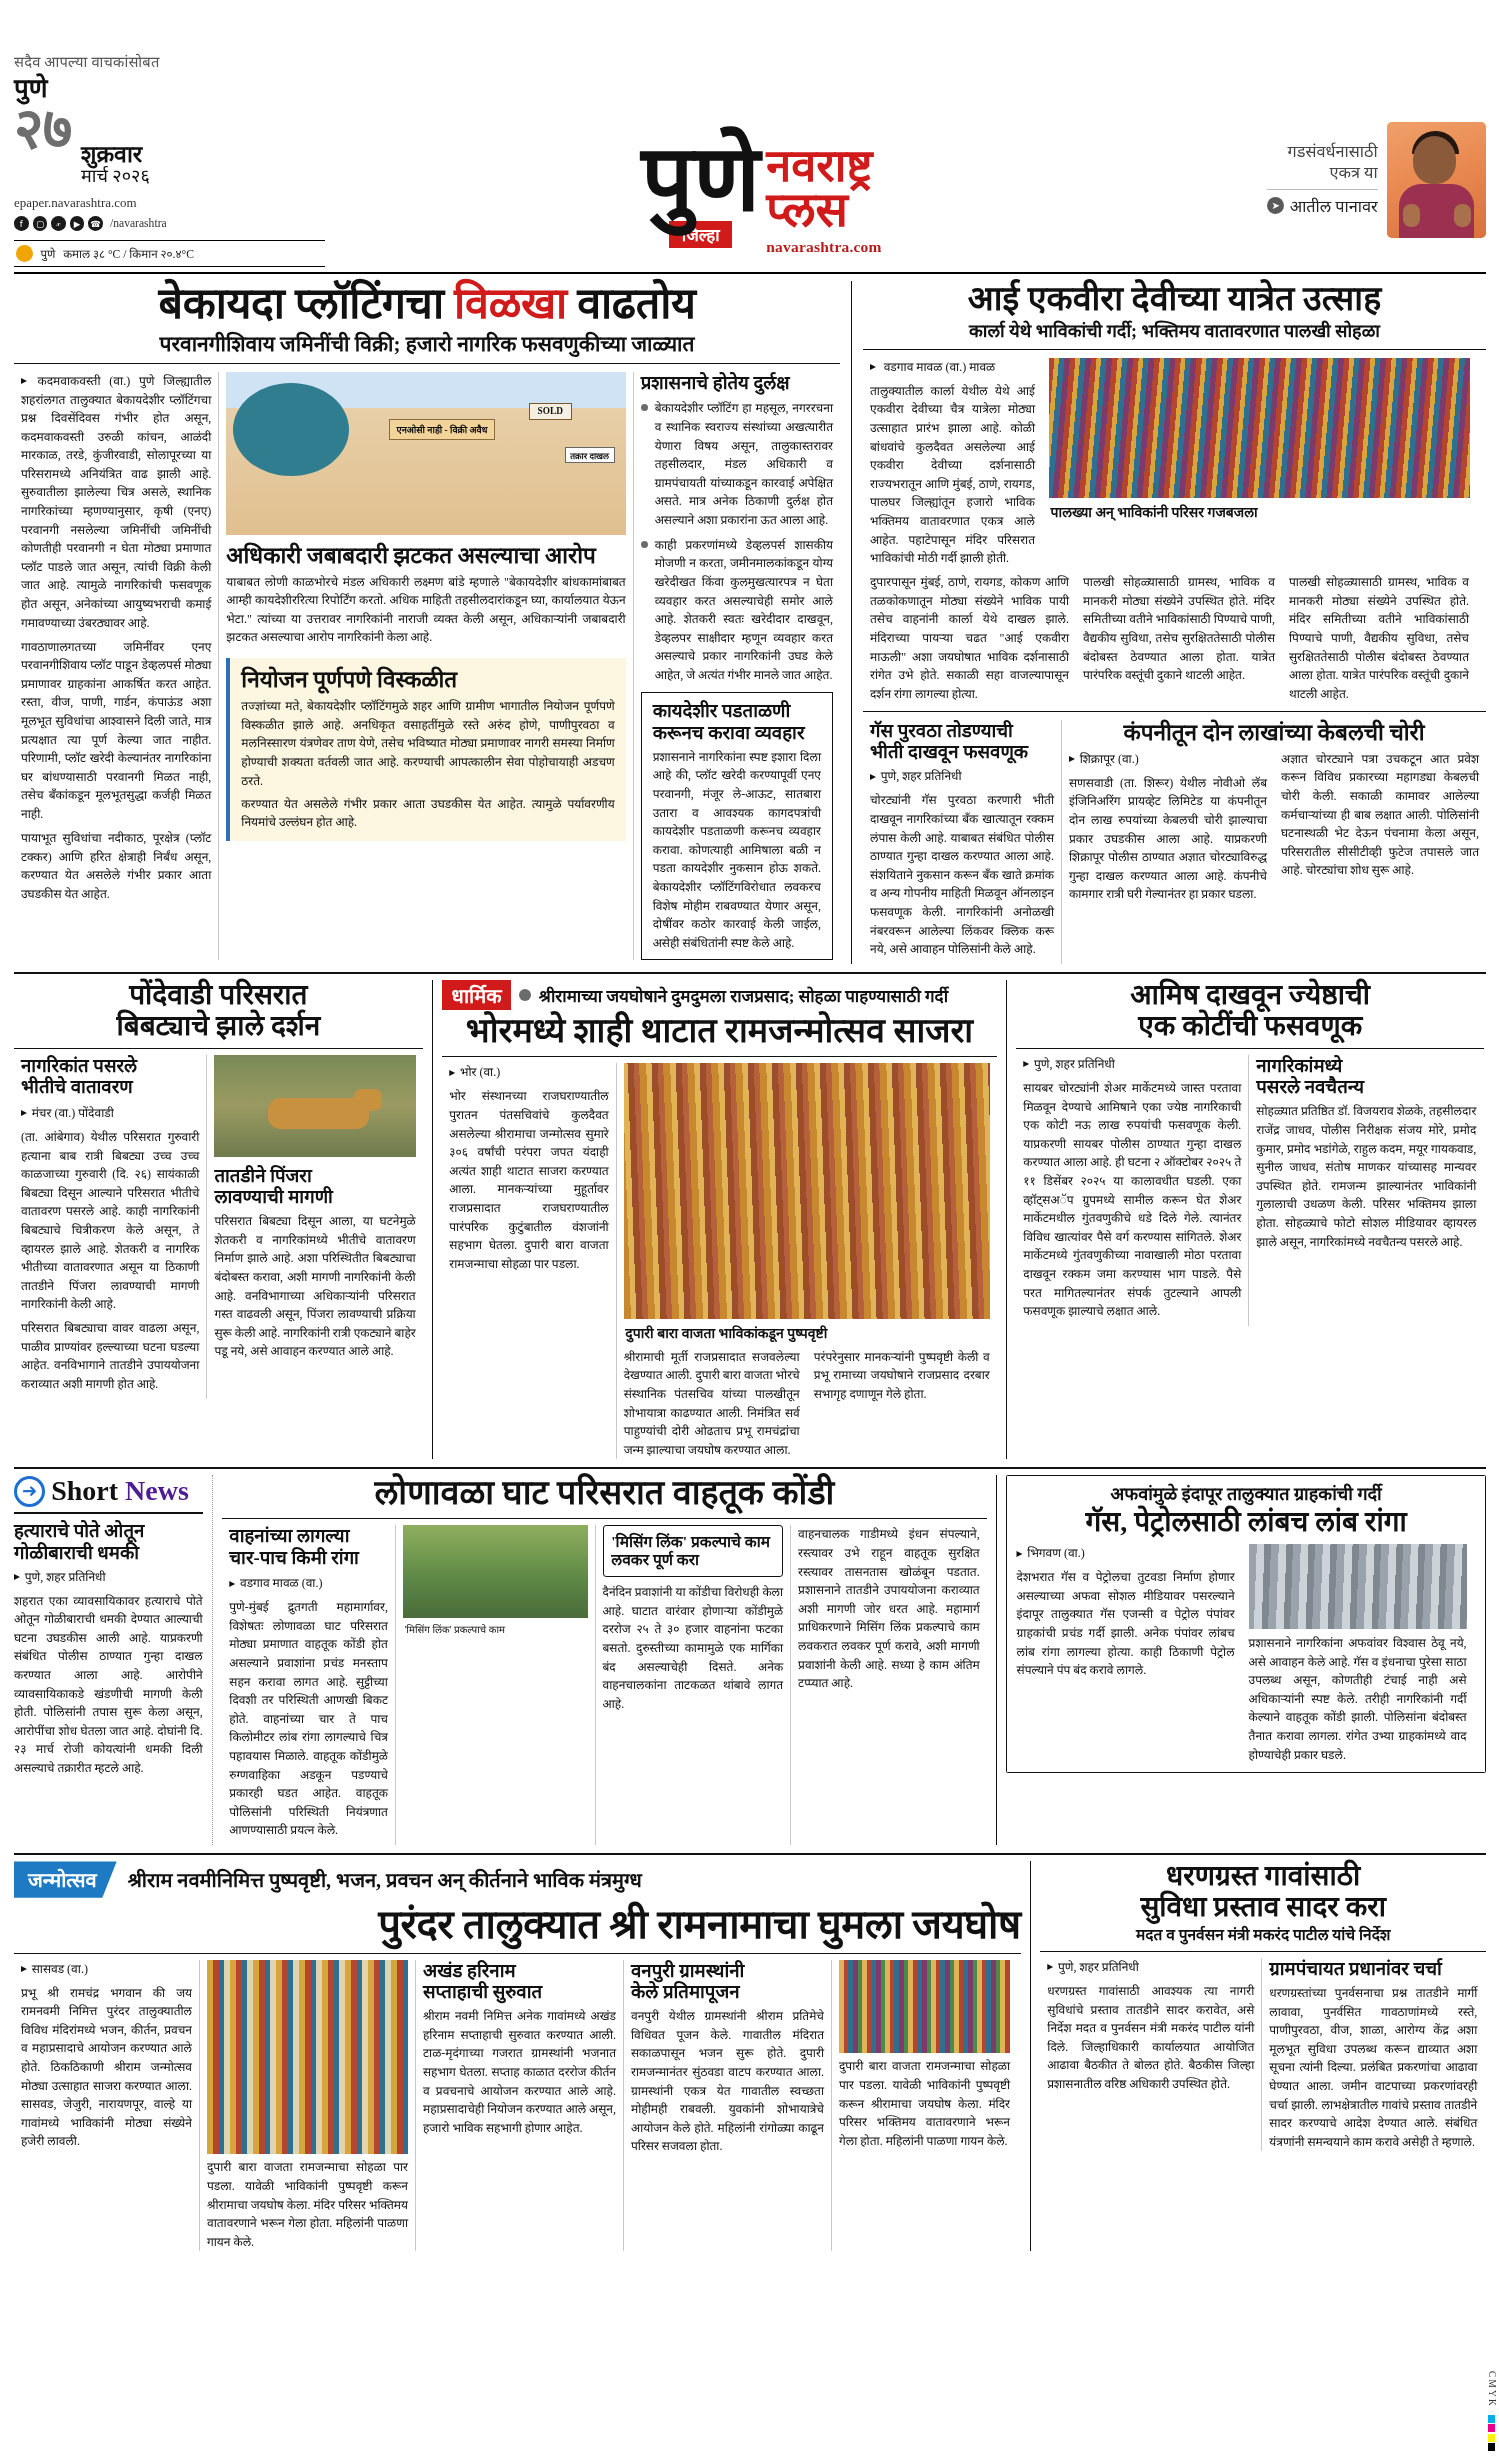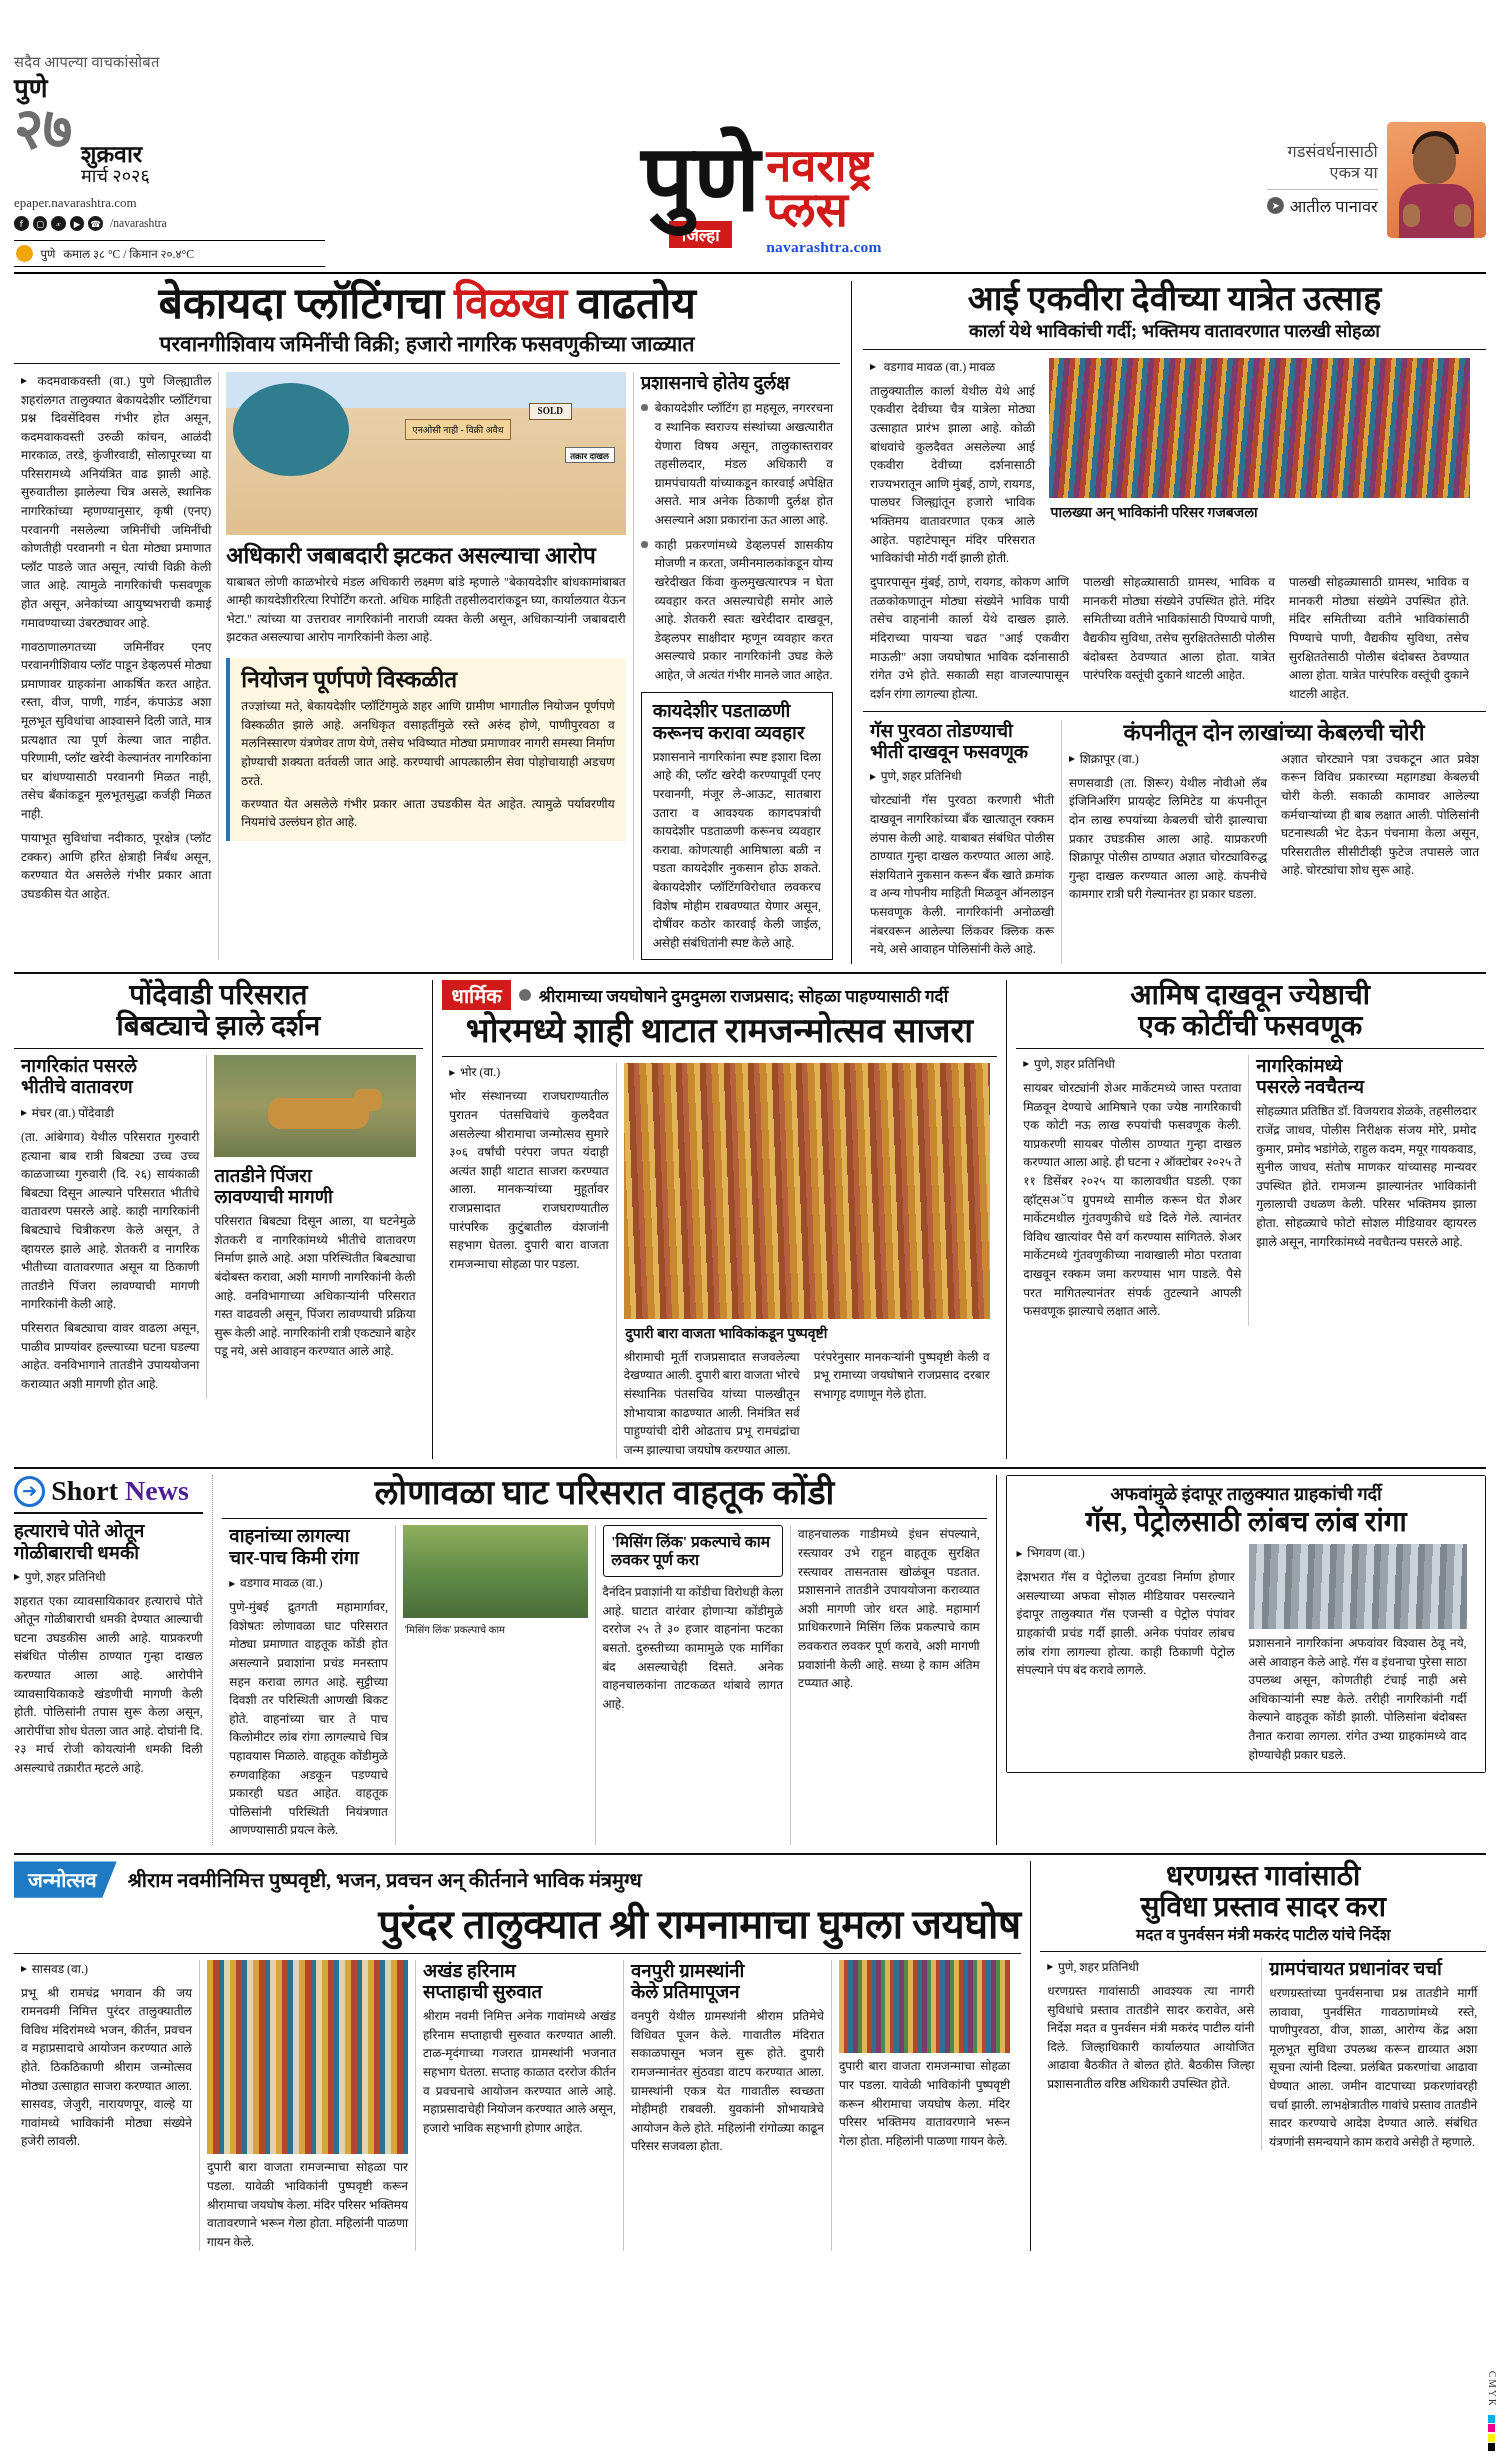--- a/index.html
+++ b/index.html
@@ -36,21 +36,21 @@
 
   .mast-center { flex: 1; display: flex; flex-direction: column; align-items: center; justify-content: flex-end;
                  padding-bottom: 11px; }
   .logo-wrap { display: flex; align-items: flex-start; gap: 6.2px; }
   .logo-pune { font-size: 92px; font-weight: bold; color: #111; line-height: .85;
                font-family: "Liberation Serif", serif; position: relative; }
   .logo-jilha { background: #d11a1a; color: #fff; font-size: 17px; font-weight: bold;
                 padding: 1.6px 12.4px; display: inline-block; margin-top: 3.1px; }
   .logo-nav { color: #d11a1a; font-size: 45px; font-weight: bold; line-height: .92; }
   .logo-plus { color: #d11a1a; font-size: 48px; font-weight: bold; line-height: .92; }
-  .logo-site { font-size: 15.5px; font-weight: bold; color: #1d4ed8; margin-top: 6.2px; letter-spacing: 0.2px; }
+  .logo-site { font-size: 15.5px; font-weight: bold; color: #b91c1c; margin-top: 6.2px; letter-spacing: 0.2px; }
 
   .mast-right { width: 303px; display: flex; align-items: center; justify-content: flex-end; gap: 9.3px; padding-bottom: 29.5px; }
   .mr-txt { text-align: right; }
   .mr-line { font-size: 16.3px; color: #444; line-height: 1.25; }
   .mr-sep { border-top: 0.8px solid #bbb; margin: 6.2px 0 4.7px; }
   .mr-byline { font-size: 16.3px; color: #222; display: flex; align-items: center; justify-content: flex-end; gap: 5.4px; }
   .mr-circle { width: 17px; height: 17px; border-radius: 50%; background: #5a5a5a; color: #fff;
                font-size: 10px; display: flex; align-items: center; justify-content: center; font-family:"DejaVu Sans",sans-serif;}
   .portrait { width: 99px; height: 116px; border-radius: 4.7px;
               background: linear-gradient(160deg,#f0a06a 0%,#e98a52 45%,#d9713c 100%); position: relative; overflow: hidden; }
@@ -205,21 +205,21 @@
           <div class="body-txt">
             <p class="dateline">कदमवाकवस्ती (वा.) पुणे जिल्ह्यातील शहरांलगत तालुक्यात बेकायदेशीर प्लॉटिंगचा प्रश्न दिवसेंदिवस गंभीर होत असून, कदमवाकवस्ती उरुळी कांचन, आळंदी मारकाळ, तरडे, कुंजीरवाडी, सोलापूरच्या या परिसरामध्ये अनियंत्रित वाढ झाली आहे. सुरुवातीला झालेल्या चित्र असले, स्थानिक नागरिकांच्या म्हणण्यानुसार, कृषी (एनए) परवानगी नसलेल्या जमिनींची जमिनींची कोणतीही परवानगी न घेता मोठ्या प्रमाणात प्लॉट पाडले जात असून, त्यांची विक्री केली जात आहे. त्यामुळे नागरिकांची फसवणूक होत असून, अनेकांच्या आयुष्यभराची कमाई गमावण्याच्या उंबरठ्यावर आहे.</p>
             <p>गावठाणालगतच्या जमिनींवर एनए परवानगीशिवाय प्लॉट पाडून डेव्हलपर्स मोठ्या प्रमाणावर ग्राहकांना आकर्षित करत आहेत. रस्ता, वीज, पाणी, गार्डन, कंपाऊंड अशा मूलभूत सुविधांचा आश्वासने दिली जाते, मात्र प्रत्यक्षात त्या पूर्ण केल्या जात नाहीत. परिणामी, प्लॉट खरेदी केल्यानंतर नागरिकांना घर बांधण्यासाठी परवानगी मिळत नाही, तसेच बँकांकडून मूलभूतसुद्धा कर्जही मिळत नाही.</p>
             <p>पायाभूत सुविधांचा नदीकाठ, पूरक्षेत्र (प्लॉट टक्कर) आणि हरित क्षेत्राही निर्बंध असून, करण्यात येत असलेले गंभीर प्रकार आता उघडकीस येत आहेत.</p>
           </div>
         </div>
 
         <div class="col" style="width:419px">
           <div class="photo ill-plot" style="height:163px">
             <div style="position:absolute;left:6.2px;top:11px;width:116px;height:93px;border-radius:50%;background:#2f7d8f"></div>
-            <div style="position:absolute;left:179px;top:47px;background:#f2d39a;border:1.6px solid #8a6a3a;padding:3.1px 6.2px;font-size:9.3px;font-weight:normal">एनओसी नाही - विक्री अवैध</div>
+            <div style="position:absolute;left:163px;top:47px;background:#f2d39a;border:1.6px solid #8a6a3a;padding:3.1px 6.2px;font-size:9.3px;font-weight:bold">एनओसी नाही - विक्री अवैध</div>
             <div style="position:absolute;right:54px;top:31px;background:#f4efe2;border:1.6px solid #7a5a2a;padding:2.3px 7.8px;font-size:9.3px;font-weight:bold">SOLD</div>
             <div style="position:absolute;right:11px;top:75px;background:#fff;border:0.8px solid #666;padding:1.6px 4.7px;font-size:8.5px;font-weight:bold">तक्रार दाखल</div>
           </div>
 
           <div class="hl-sm" style="margin-top:7.8px">अधिकारी जबाबदारी झटकत असल्याचा आरोप</div>
           <div class="body-txt" style="margin-top:4.7px">याबाबत लोणी काळभोरचे मंडल अधिकारी लक्ष्मण बांडे म्हणाले "बेकायदेशीर बांधकामांबाबत आम्ही कायदेशीररित्या रिपोर्टिंग करतो. अधिक माहिती तहसीलदारांकडून घ्या, कार्यालयात येऊन भेटा." त्यांच्या या उत्तरावर नागरिकांनी नाराजी व्यक्त केली असून, अधिकाऱ्यांनी जबाबदारी झटकत असल्याचा आरोप नागरिकांनी केला आहे.</div>
 
           <div class="tint" style="margin-top:11px">
             <div class="hl-sm">नियोजन पूर्णपणे विस्कळीत</div>
             <div class="body-txt" style="margin-top:4.7px">तज्ज्ञांच्या मते, बेकायदेशीर प्लॉटिंगमुळे शहर आणि ग्रामीण भागातील नियोजन पूर्णपणे विस्कळीत झाले आहे. अनधिकृत वसाहतींमुळे रस्ते अरुंद होणे, पाणीपुरवठा व मलनिस्सारण यंत्रणेवर ताण येणे, तसेच भविष्यात मोठ्या प्रमाणावर नागरी समस्या निर्माण होण्याची शक्यता वर्तवली जात आहे. करण्याची आपत्कालीन सेवा पोहोचायाही अडचण ठरते.</div>

